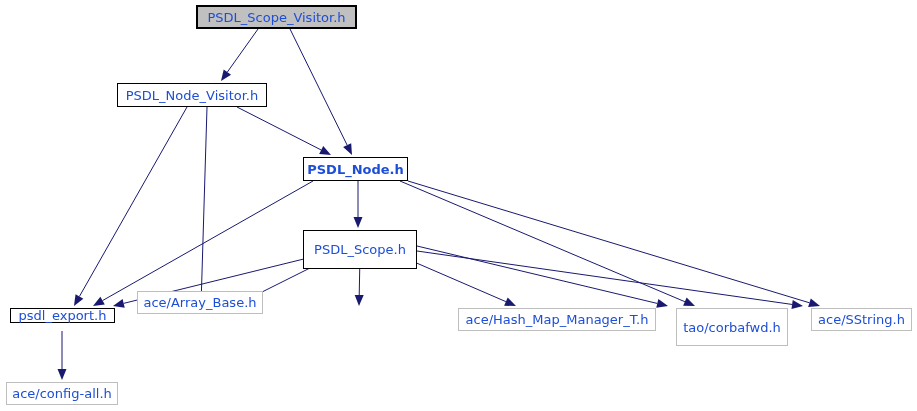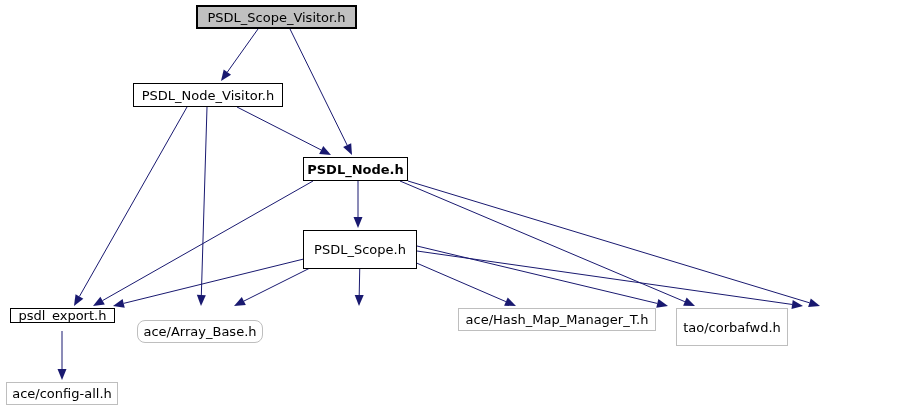--- a/index.html
+++ b/index.html
@@ -19,21 +19,21 @@
     top: 0;
     pointer-events: none;
   }
   .node {
     position: absolute;
     box-sizing: border-box;
     display: flex;
     align-items: center;
     justify-content: center;
     font-size: 13px;
-    color: #000000;
+    color: #1d4ed8;
     white-space: nowrap;
     background: #ffffff;
     cursor: pointer;
   }
   .node.root {
     background: #c0c0c0;
     border: 2px solid #000000;
     cursor: default;
   }
   .node.internal {
@@ -107,21 +107,22 @@
       <g>
         <line x1="417" y1="251" x2="792.1099920369218" y2="304.44831492754065" stroke="#191970" stroke-width="1"></line>
         <polygon points="803,306 791.4752117800066,308.9033181851636 792.744772293837,299.9933116699177" fill="#191970"></polygon>
       </g>
       <g>
         <line x1="62" y1="331" x2="62" y2="369" stroke="#191970" stroke-width="1"></line>
         <polygon points="62,380 57.5,369 66.5,369" fill="#191970"></polygon>
       </g>
     </svg>
 <div class="node root" style="left: 196px; top: 5px; width: 161px; height: 24px;">PSDL_Scope_Visitor.h</div>
-    <div class="node internal" style="left: 133px; top: 83px; width: 150px; height: 24px;">PSDL_Node_Visitor.h</div>
+    <div class="node internal" style="left: 117px; top: 83px; width: 150px; height: 24px;">PSDL_Node_Visitor.h</div>
     <div class="node internal" style="left: 303px; top: 157px; width: 105px; height: 24px; font-weight: bold;">PSDL_Node.h</div>
     <div class="node internal" style="left: 303px; top: 230px; width: 114px; height: 39px;">PSDL_Scope.h</div>
     <div class="node internal" style="left: 10px; top: 308px; width: 105px; height: 15px;">psdl_export.h</div>
-    <div class="node external" style="left: 137px; top: 320px; width: 126px; height: 23px; border-radius: 8px;">ace/Array_Base.h</div>
+    <div class="node external" style="left: 137px; top: 291px; width: 126px; height: 23px;">ace/Array_Base.h</div>
     <div class="node external" style="left: 458px; top: 308px; width: 198px; height: 23px;">ace/Hash_Map_Manager_T.h</div>
     <div class="node external" style="left: 676px; top: 308px; width: 112px; height: 38px;">tao/corbafwd.h</div>
+    <div class="node external" style="left: 811px; top: 308px; width: 101px; height: 23px;">ace/SString.h</div>
     <div class="node external" style="left: 6px; top: 382px; width: 112px; height: 23px;">ace/config-all.h</div>
   </div>
 
 </body></html>

